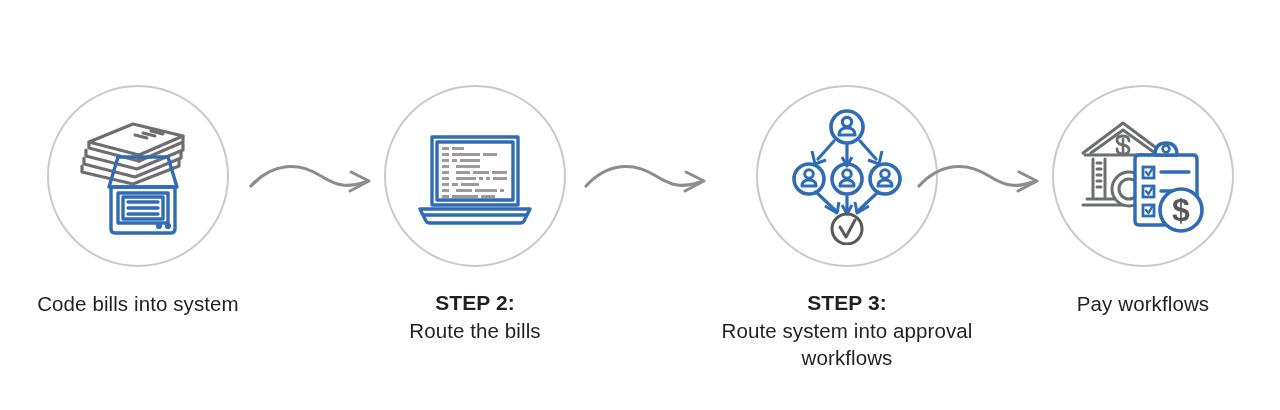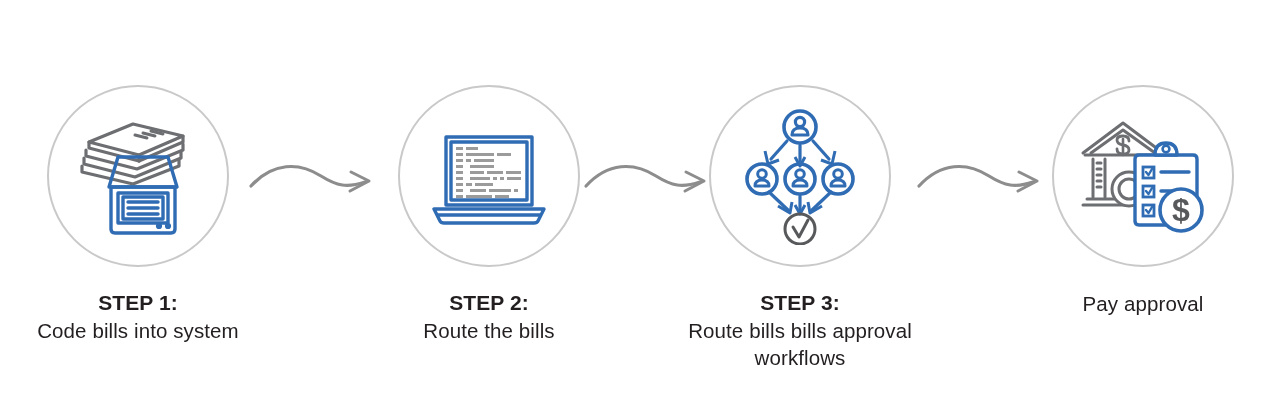--- a/index.html
+++ b/index.html
@@ -101,33 +101,32 @@
           <path d="M55 97 L85 97"></path>
           <path d="M55 103 L85 103"></path>
         </g>
         <g fill="#2f6cb4">
           <circle cx="86" cy="115" r="3.1"></circle>
           <circle cx="95" cy="115" r="3.1"></circle>
         </g>
       </svg>
     </div>
     <div class="caption">
-      <span class="step-title">STEP 1:</span>
       <span class="step-desc">Code bills into system</span>
     </div>
   </div>
 
   <div class="connector" style="left:247px;">
     <svg width="140" height="58" viewBox="0 0 140 58">
       <path d="M4 36 C26 12, 52 12, 74 26 C90 36, 100 38, 118 32" fill="none" stroke="#8d8d8d" stroke-width="3.2" stroke-linecap="round"></path>
       <path d="M104 22 L122 31 L103 41" fill="none" stroke="#8d8d8d" stroke-width="3" stroke-linecap="round" stroke-linejoin="round"></path>
     </svg>
   </div>
 
-  <div class="step" style="left:489px;">
+  <div class="step" style="left:475px;">
     <div class="circle-wrap">
       <svg width="130" height="130" viewBox="0 0 130 130">
         <g fill="none" stroke="#2f6cb4" stroke-width="3.4" stroke-linejoin="round" stroke-linecap="round">
 
           <path d="M22 26 L108 26 L108 94 L22 94 Z"></path>
           <rect x="27" y="31" width="76" height="58"></rect>
 
           <path d="M10 98 L120 98 L114 110 Q113 112 110 112 L20 112 Q17 112 16 110 Z"></path>
           <path d="M14 104 L116 104"></path>
         </g>
@@ -170,21 +169,21 @@
     </div>
   </div>
 
   <div class="connector" style="left:582px;">
     <svg width="140" height="58" viewBox="0 0 140 58">
       <path d="M4 36 C26 12, 52 12, 74 26 C90 36, 100 38, 118 32" fill="none" stroke="#8d8d8d" stroke-width="3.2" stroke-linecap="round"></path>
       <path d="M104 22 L122 31 L103 41" fill="none" stroke="#8d8d8d" stroke-width="3" stroke-linecap="round" stroke-linejoin="round"></path>
     </svg>
   </div>
 
-  <div class="step" style="left:800px;">
+  <div class="step" style="left:847px;">
     <div class="circle-wrap">
       <svg width="124" height="138" viewBox="0 0 124 138">
 
         <g>
           <circle cx="62" cy="20" r="16" fill="none" stroke="#2f6cb4" stroke-width="3.6"></circle>
           <circle cx="62" cy="15" r="4.6" fill="none" stroke="#2f6cb4" stroke-width="3.2"></circle>
           <path d="M54 28 Q54 21 62 21 Q70 21 70 28 Z" fill="none" stroke="#2f6cb4" stroke-width="3.2" stroke-linejoin="round"></path>
         </g>
 
         <g stroke="#2f6cb4" stroke-width="3.2" fill="none" stroke-linecap="round">
@@ -228,21 +227,21 @@
         </g>
 
         <g>
           <circle cx="62" cy="122" r="15" fill="none" stroke="#58595b" stroke-width="3"></circle>
           <path d="M55 120 L61 130 L70 113" fill="none" stroke="#58595b" stroke-width="3" stroke-linecap="round" stroke-linejoin="round"></path>
         </g>
       </svg>
     </div>
     <div class="caption">
       <span class="step-title">STEP 3:</span>
-      <span class="step-desc">Route bills bills approval workflows</span>
+      <span class="step-desc">Route system into approval workflows</span>
     </div>
   </div>
 
   <div class="connector" style="left:915px;">
     <svg width="140" height="58" viewBox="0 0 140 58">
       <path d="M4 36 C26 12, 52 12, 74 26 C90 36, 100 38, 118 32" fill="none" stroke="#8d8d8d" stroke-width="3.2" stroke-linecap="round"></path>
       <path d="M104 22 L122 31 L103 41" fill="none" stroke="#8d8d8d" stroke-width="3" stroke-linecap="round" stroke-linejoin="round"></path>
     </svg>
   </div>
 
@@ -288,17 +287,17 @@
           </g>
         </g>
 
         <g>
           <circle cx="104" cy="99" r="21" fill="#ffffff" stroke="#2f6cb4" stroke-width="3.6"></circle>
           <text x="104" y="110" text-anchor="middle" font-family="'Liberation Sans', sans-serif" font-size="32" font-weight="bold" fill="#58595b">$</text>
         </g>
       </svg>
     </div>
     <div class="caption">
-      <span class="step-desc">Pay approval</span>
+      <span class="step-desc">Pay workflows</span>
     </div>
   </div>
 
 </div>
 
 </body></html>

